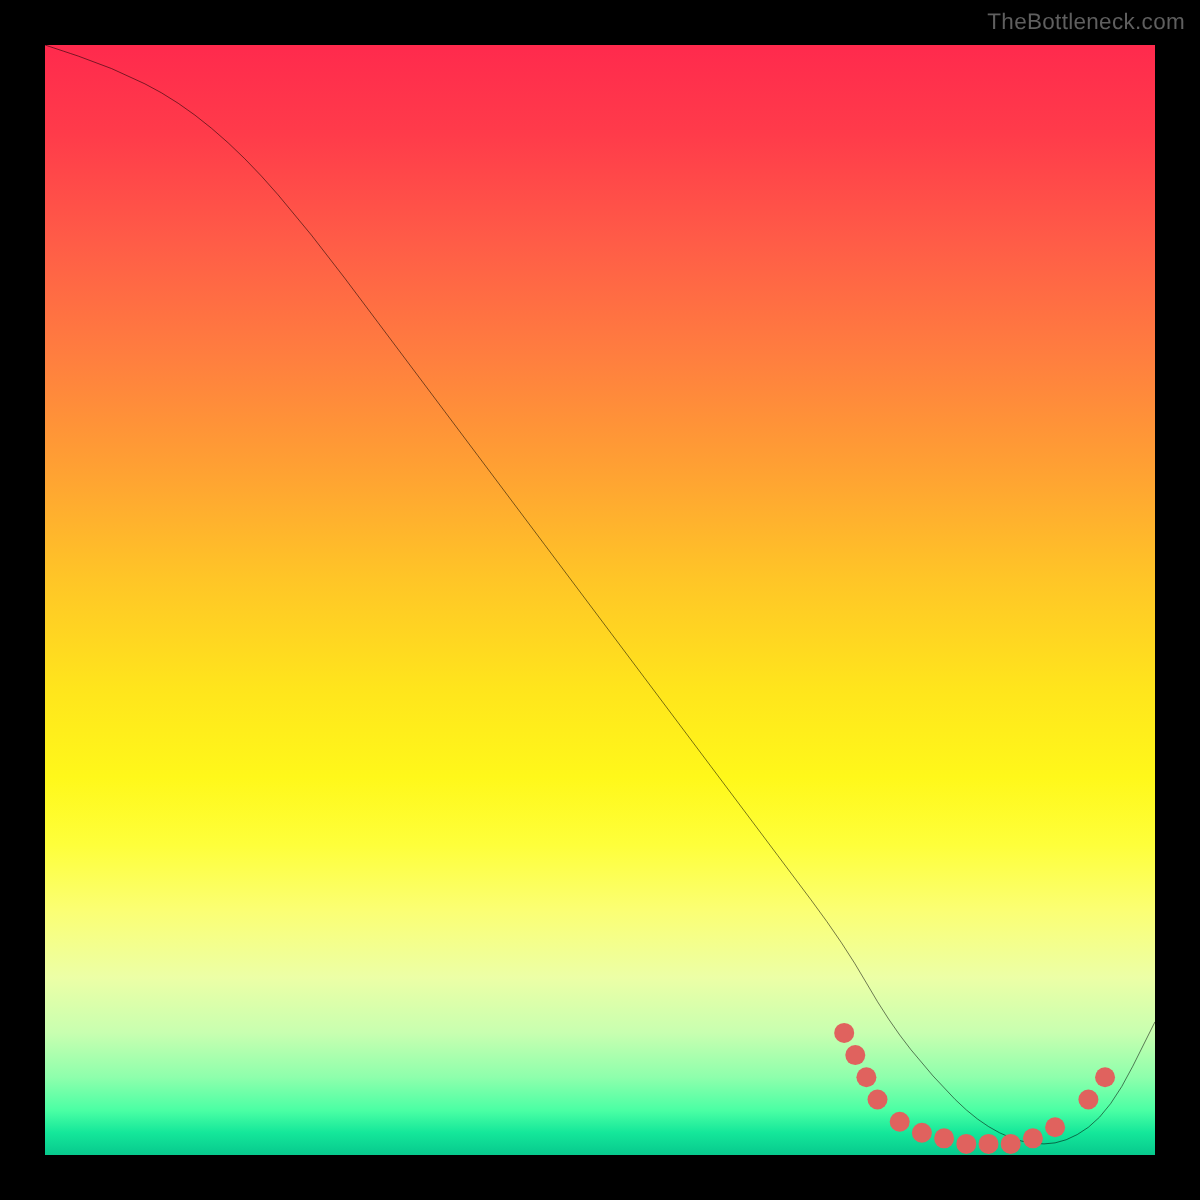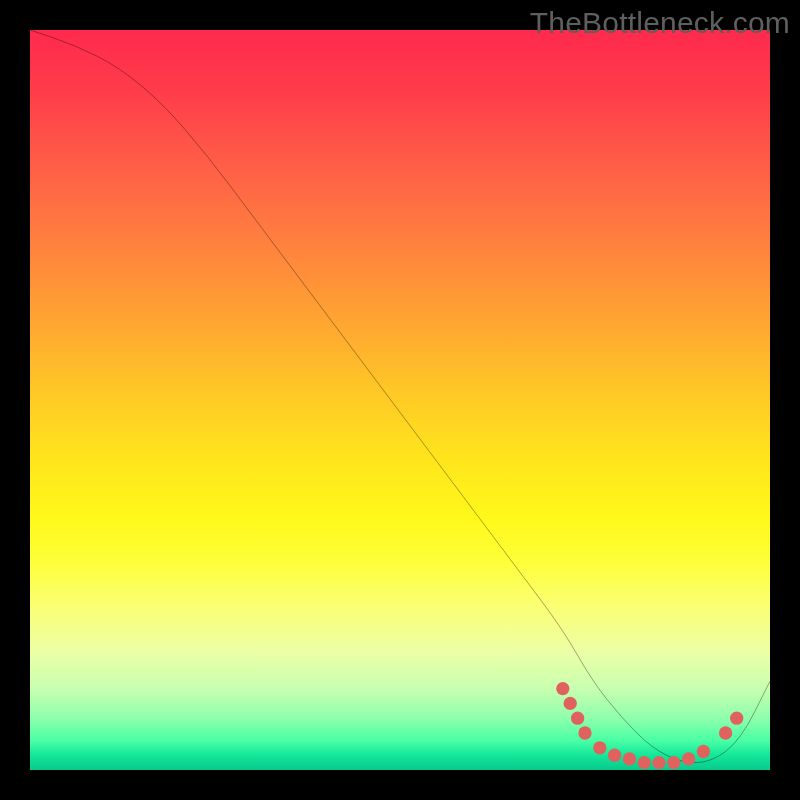--- a/index.html
+++ b/index.html
@@ -15,21 +15,21 @@
     position: relative;
     width: 800px;
     height: 800px;
     background: #000;
   }
   .watermark {
     position: absolute;
     top: 6px;
     right: 10px;
     color: #5f5f5f;
-    font-size: 30px;
+    font-size: 15px;
     font-weight: 400;
     letter-spacing: 0.2px;
     z-index: 3;
   }
   .plot {
     position: absolute;
     left: 30px;
     top: 30px;
     width: 740px;
     height: 740px;

